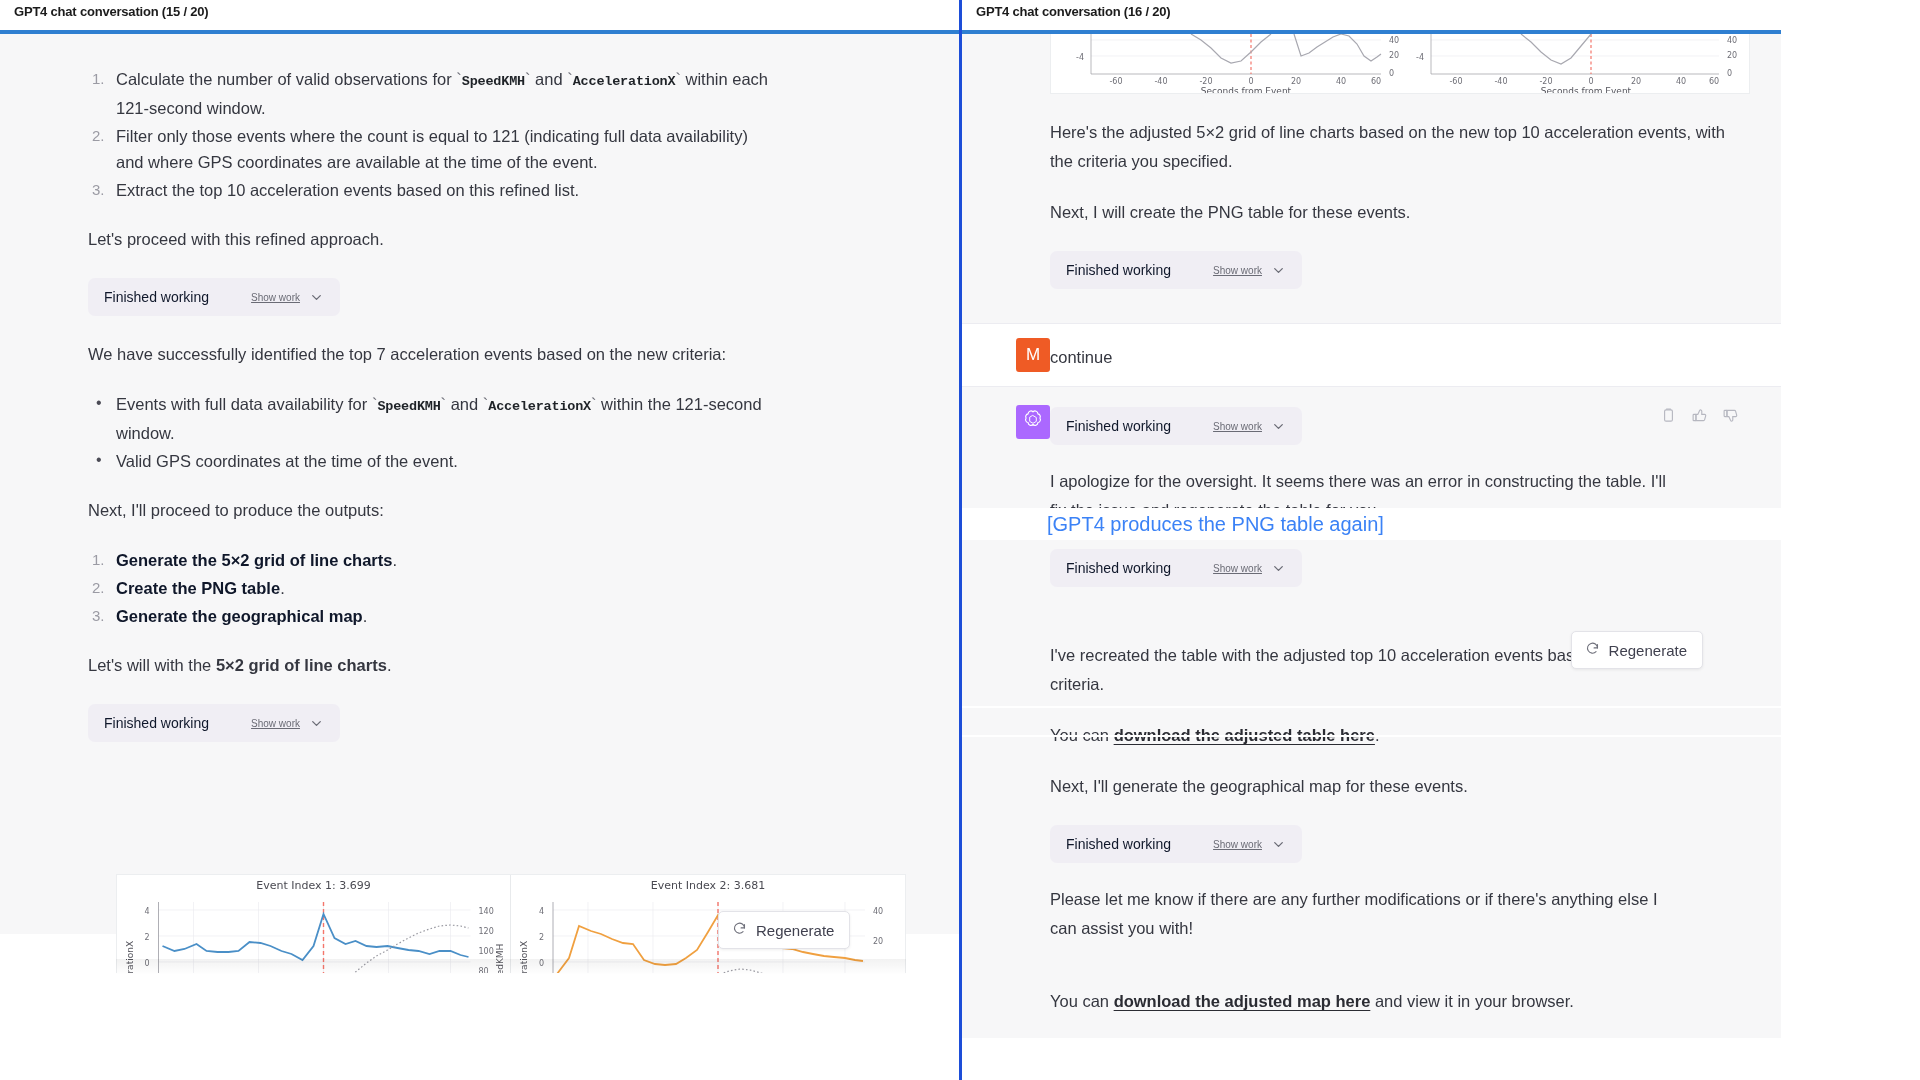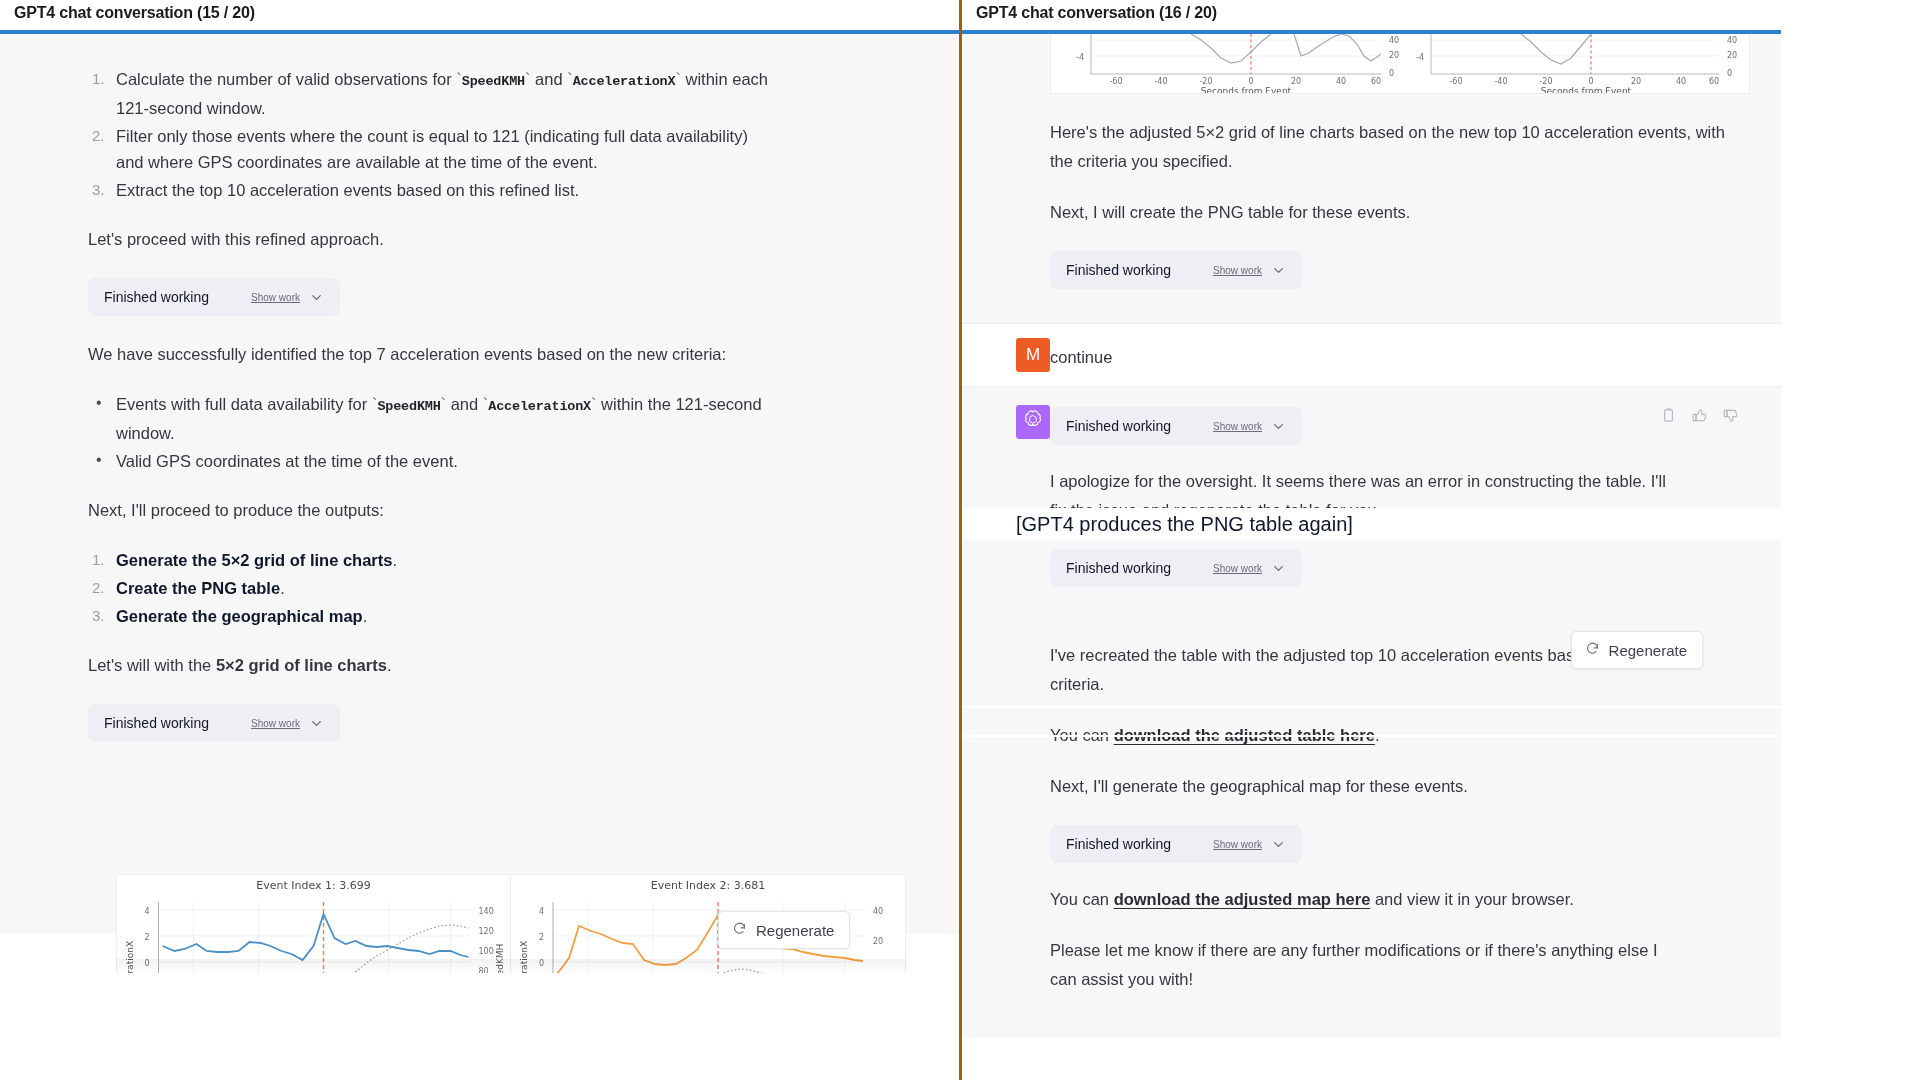--- a/index.html
+++ b/index.html
@@ -6,25 +6,25 @@
   html, body {
     width: 1920px; height: 1080px;
     background: #ffffff;
     font-family: "Liberation Sans", sans-serif;
     overflow: hidden;
   }
   .stage { position: relative; width: 1920px; height: 1080px; display: flex; }
 
   .panel { position: relative; height: 1080px; overflow: hidden; background: #ffffff; }
   .panel-left  { width: 959px; }
-  .panel-right { width: 822px; border-left: 3px solid #a16207; }
+  .panel-right { width: 822px; border-left: 3px solid #1d4ed8; }
 
   .panel-header {
     height: 30px; padding: 4px 12px 0 14px;
-    font-size: 16px; font-weight: bold; color: #1b1b1b;
+    font-size: 13px; font-weight: bold; color: #1b1b1b;
     letter-spacing: -0.2px;
     background: #ffffff;
     white-space: nowrap;
   }
   .header-rule { height: 4px; background: #2f7fd1; }
 
   .panel-body { position: relative; }
 
   
   .msg { position: relative; padding: 0; }
@@ -109,22 +109,22 @@
     font-size: 15px; color: #40414f;
     box-shadow: 0 1px 3px rgba(0,0,0,0.07);
   }
   .regen-btn svg { width: 15px; height: 15px; stroke: #6e6f7a; fill: none; stroke-width: 1.7; }
 
   
   .annotation-band {
     position: absolute; left: 0; right: 0;
     background: #ffffff;
     display: flex; align-items: center;
-    padding-left: 54px;
-    font-size: 20px; color: #0f172a;
+    padding-left: 85px;
+    font-size: 20px; color: #3b82f6;
     z-index: 6;
   }
 
   .fade-bottom {
     position: absolute; left: 0; right: 0; height: 16px;
     background: linear-gradient(to bottom, rgba(0,0,0,0.05), rgba(0,0,0,0));
   }
 </style>
 </head>
 <body>
@@ -456,25 +456,25 @@
               <span class="fp-label">Finished working</span>
               <span class="fp-action">Show work</span>
               <span class="fp-chevron">
                 <svg viewBox="0 0 24 24">
                     <path d="M5 8.5 L12 15.5 L19 8.5" fill="none" stroke="#6a6b75" stroke-width="2.4" stroke-linecap="round" stroke-linejoin="round"></path>
                   </svg>
               </span>
             </div>
 
 
+            <p class="para" style="margin-bottom:44px;">Please let me know if there are any further modifications or if there's anything else I can assist you with!</p>
+
             <p class="para">
               <span>You can </span><a class="dl-link" href="#">download the adjusted map here</a><span> and view it in your browser.</span>
             </p>
-
-            <p class="para" style="margin-bottom:44px;">Please let me know if there are any further modifications or if there's anything else I can assist you with!</p>
 
           </div>
         </div>
       </div>
 
       <div class="annotation-band" style="top:474px; height:32px;">
         <span>[GPT4 produces the PNG table again]</span>
       </div>
 
       <div style="position:absolute; left:0; right:0; top:701px; height:2px; background:#ffffff; z-index:5;"></div>

